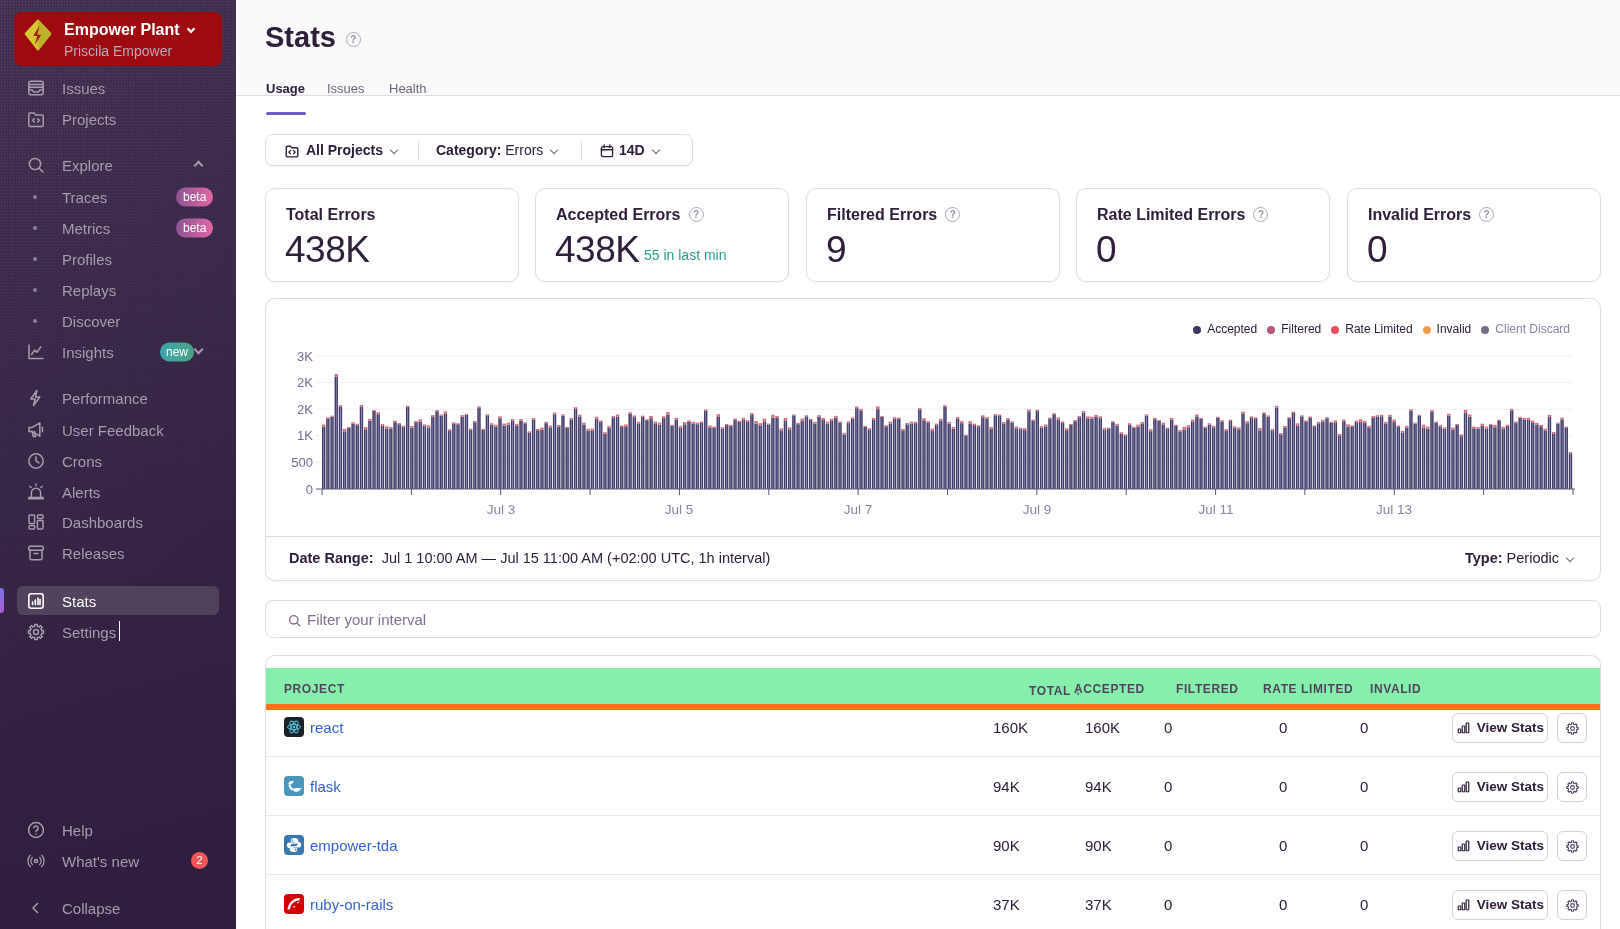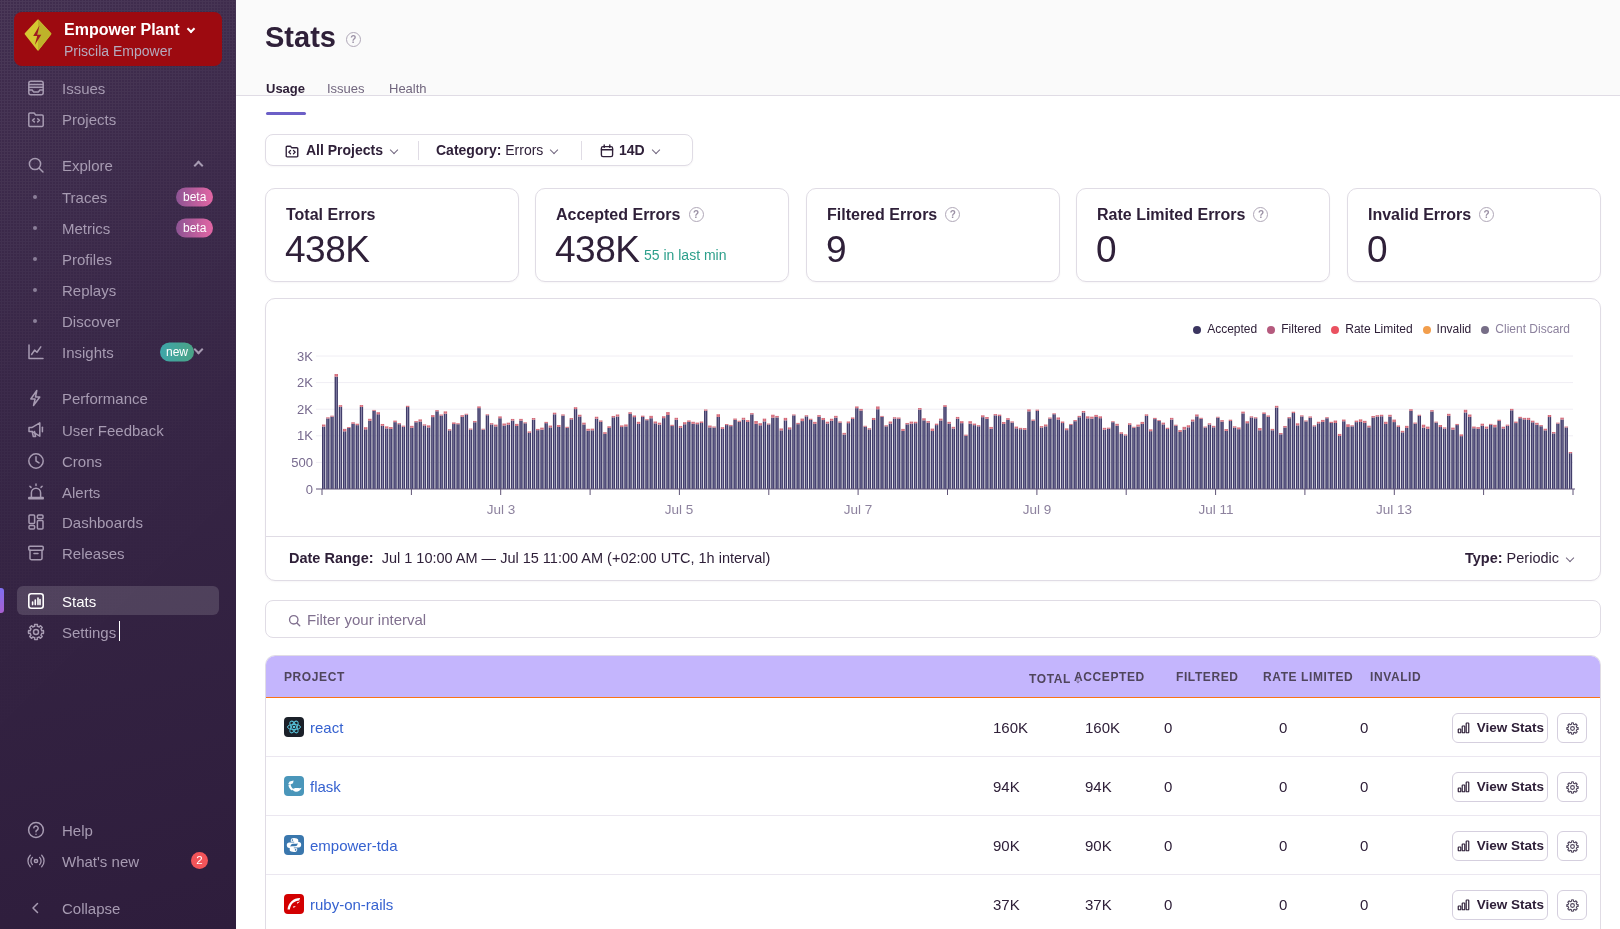--- a/index.html
+++ b/index.html
@@ -75,22 +75,22 @@
 #cfooter .tp { position:absolute; right:27px; top:13px; }
 
 
 #finput { position:absolute; left:29px; top:600px; width:1336px; height:38px; background:#fff;
   border:1px solid #e0dce5; border-radius:8px; }
 #finput .ph { position:absolute; left:41px; top:10px; font-size:15px; color:#80708f; }
 
 
 #table { position:absolute; left:29px; top:655px; width:1336px; height:274px; background:#fff;
   border:1px solid #e0dce5; border-radius:10px 10px 0 0; border-bottom:none; overflow:hidden;}
-#thead { position:absolute; left:0; top:0; width:1334px; height:42px; background:#c4b5fd;
-  border-bottom:1px solid #f97316; font-size:12px; font-weight:bold; color:#4f455c; }
+#thead { position:absolute; left:0; top:12px; width:1334px; height:42px; background:#86efac;
+  border-bottom:6px solid #f97316; font-size:12px; font-weight:bold; color:#4f455c; }
 #thead div { position:absolute; top:14px; letter-spacing:0.6px;}
 .trow { position:absolute; left:0; width:1334px; height:59px; border-bottom:1px solid #ebe7f0; font-size:15px;}
 .trow .picon { position:absolute; left:18px; top:19px; width:20px; height:20px; border-radius:4px; }
 .trow .pname { position:absolute; left:44px; top:21px; color:#3662d0; }
 .trow .num { position:absolute; top:21px; color:#2f2039; width:60px;}
 .vsbtn { position:absolute; left:1186px; top:15px; width:96px; height:30px; border:1px solid #d5cfde;
   border-radius:6px; background:#fff; font-size:13.5px; font-weight:bold; color:#2f2039; text-align:center; line-height:28px;}
 .gearbtn { position:absolute; left:1291px; top:15px; width:30px; height:30px; border:1px solid #d5cfde;
   border-radius:6px; background:#fff; }
 </style>

